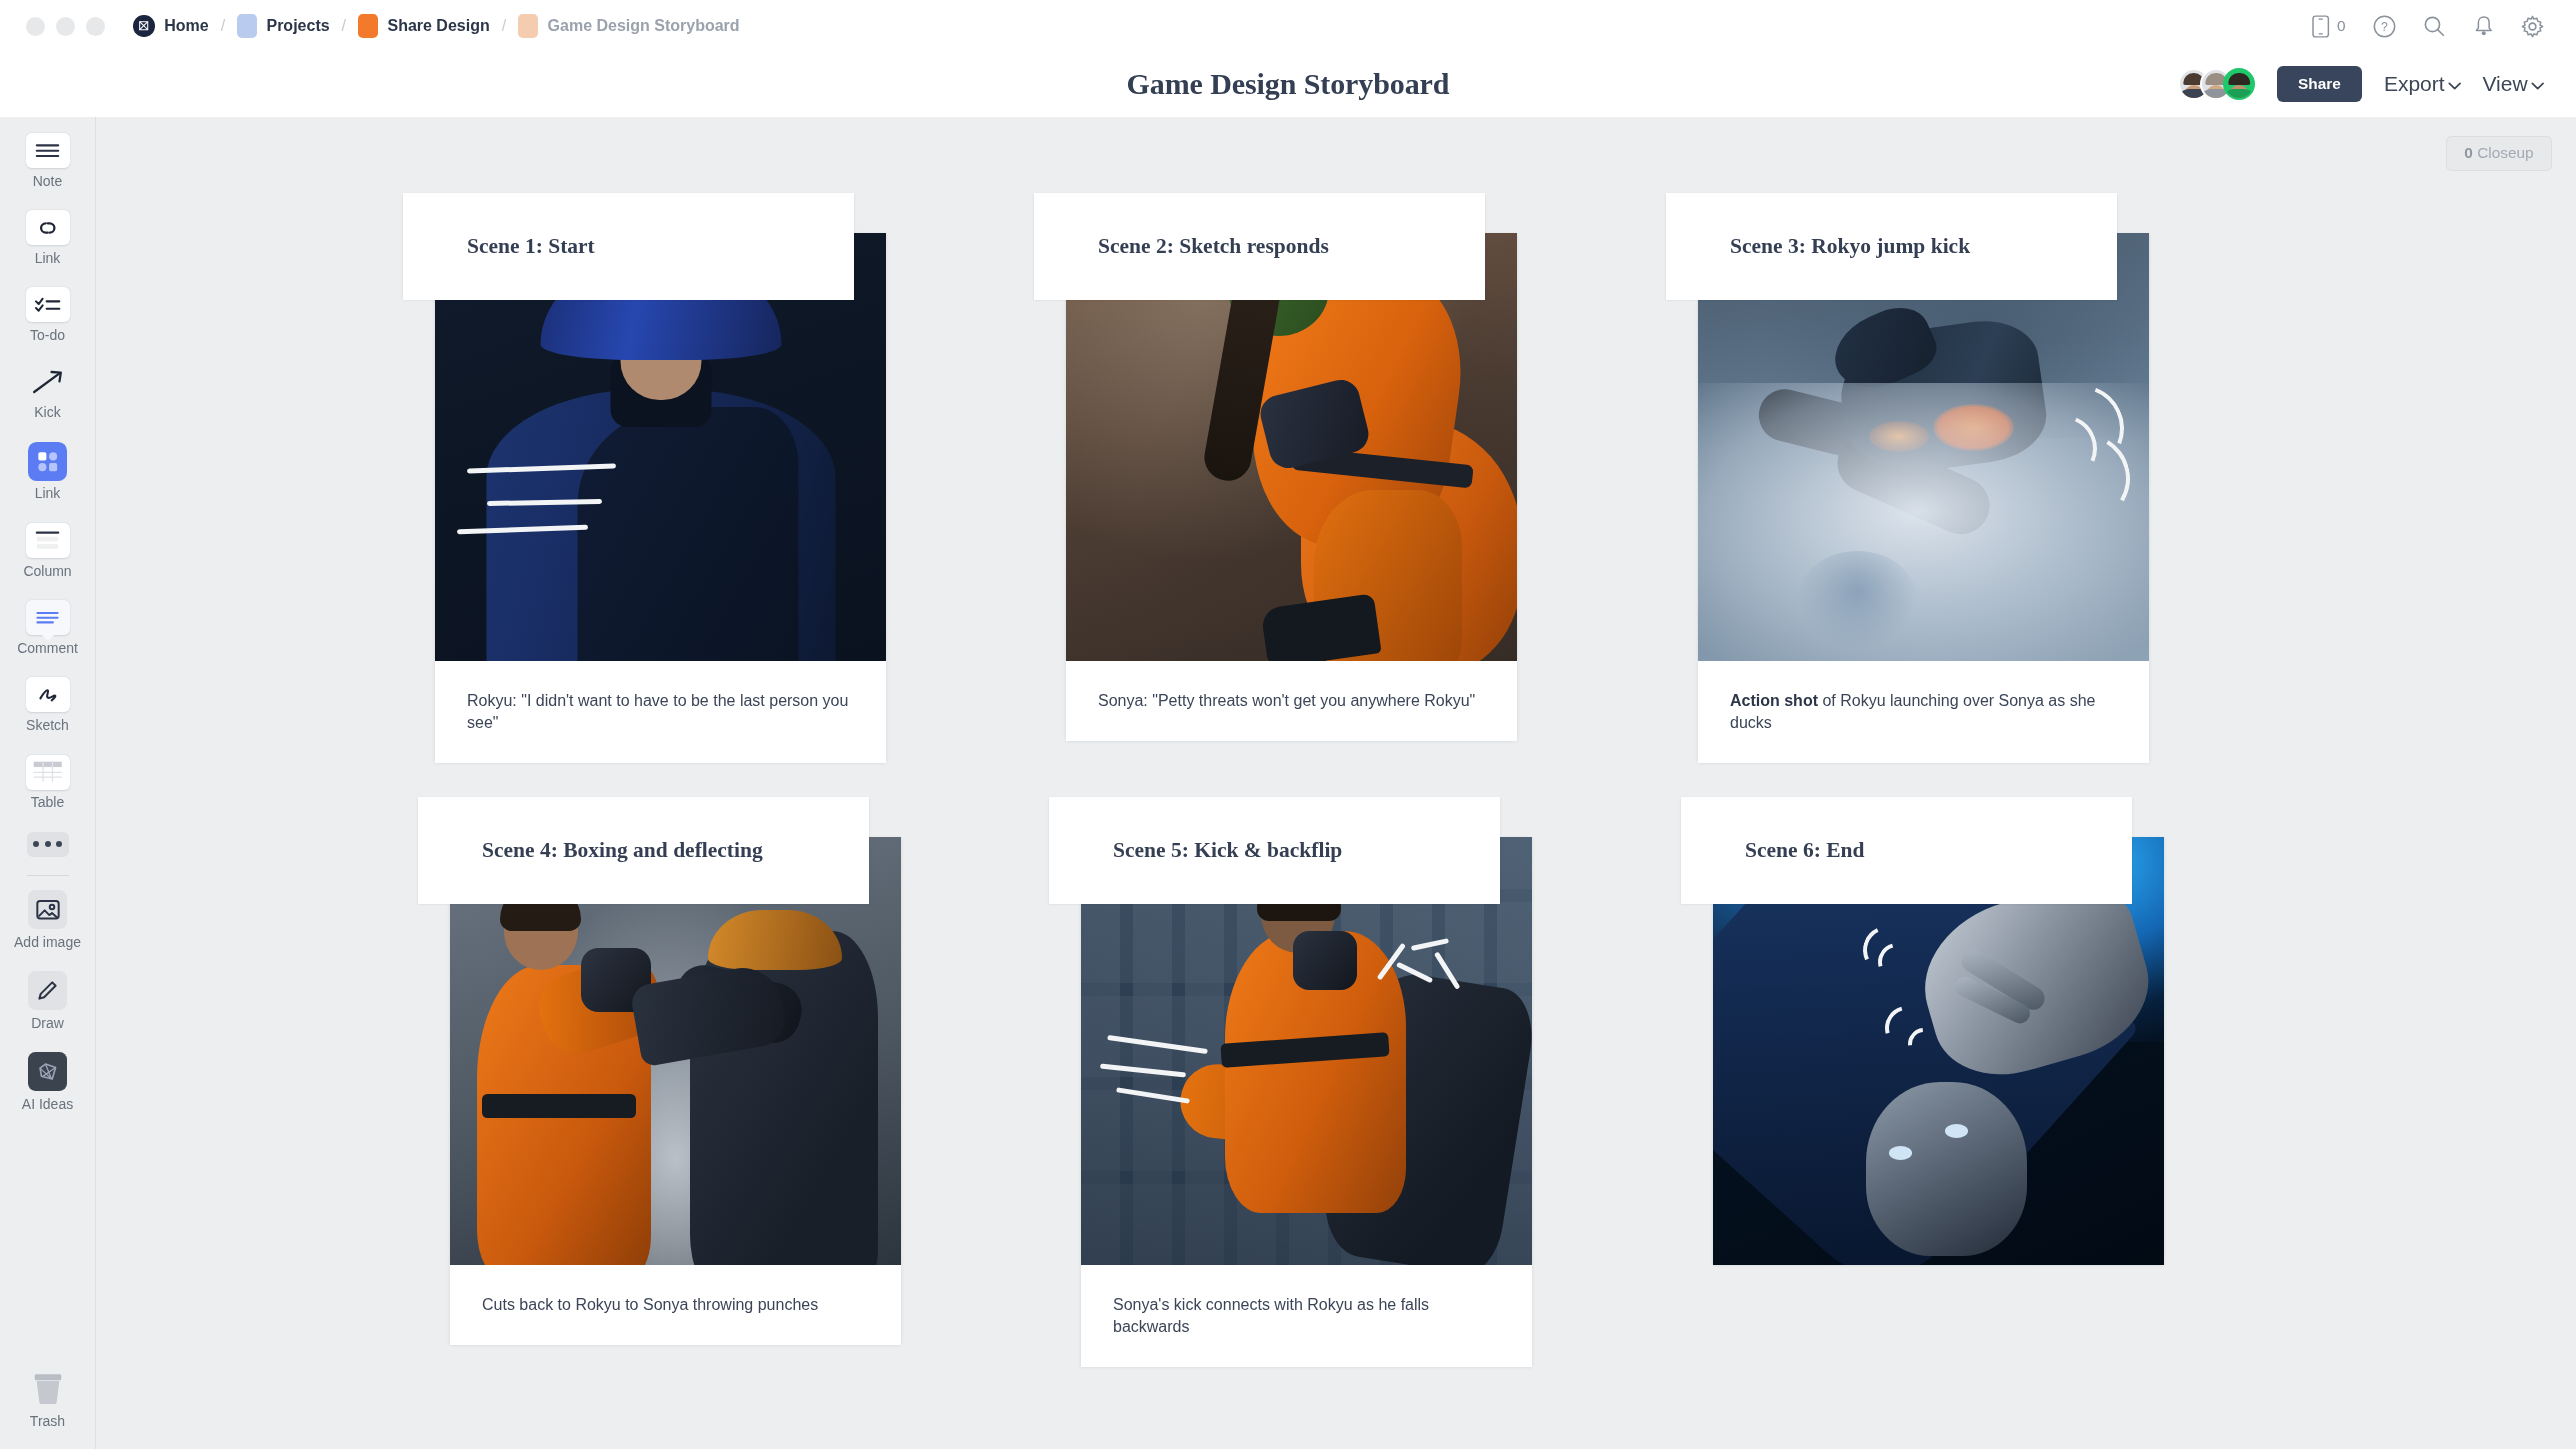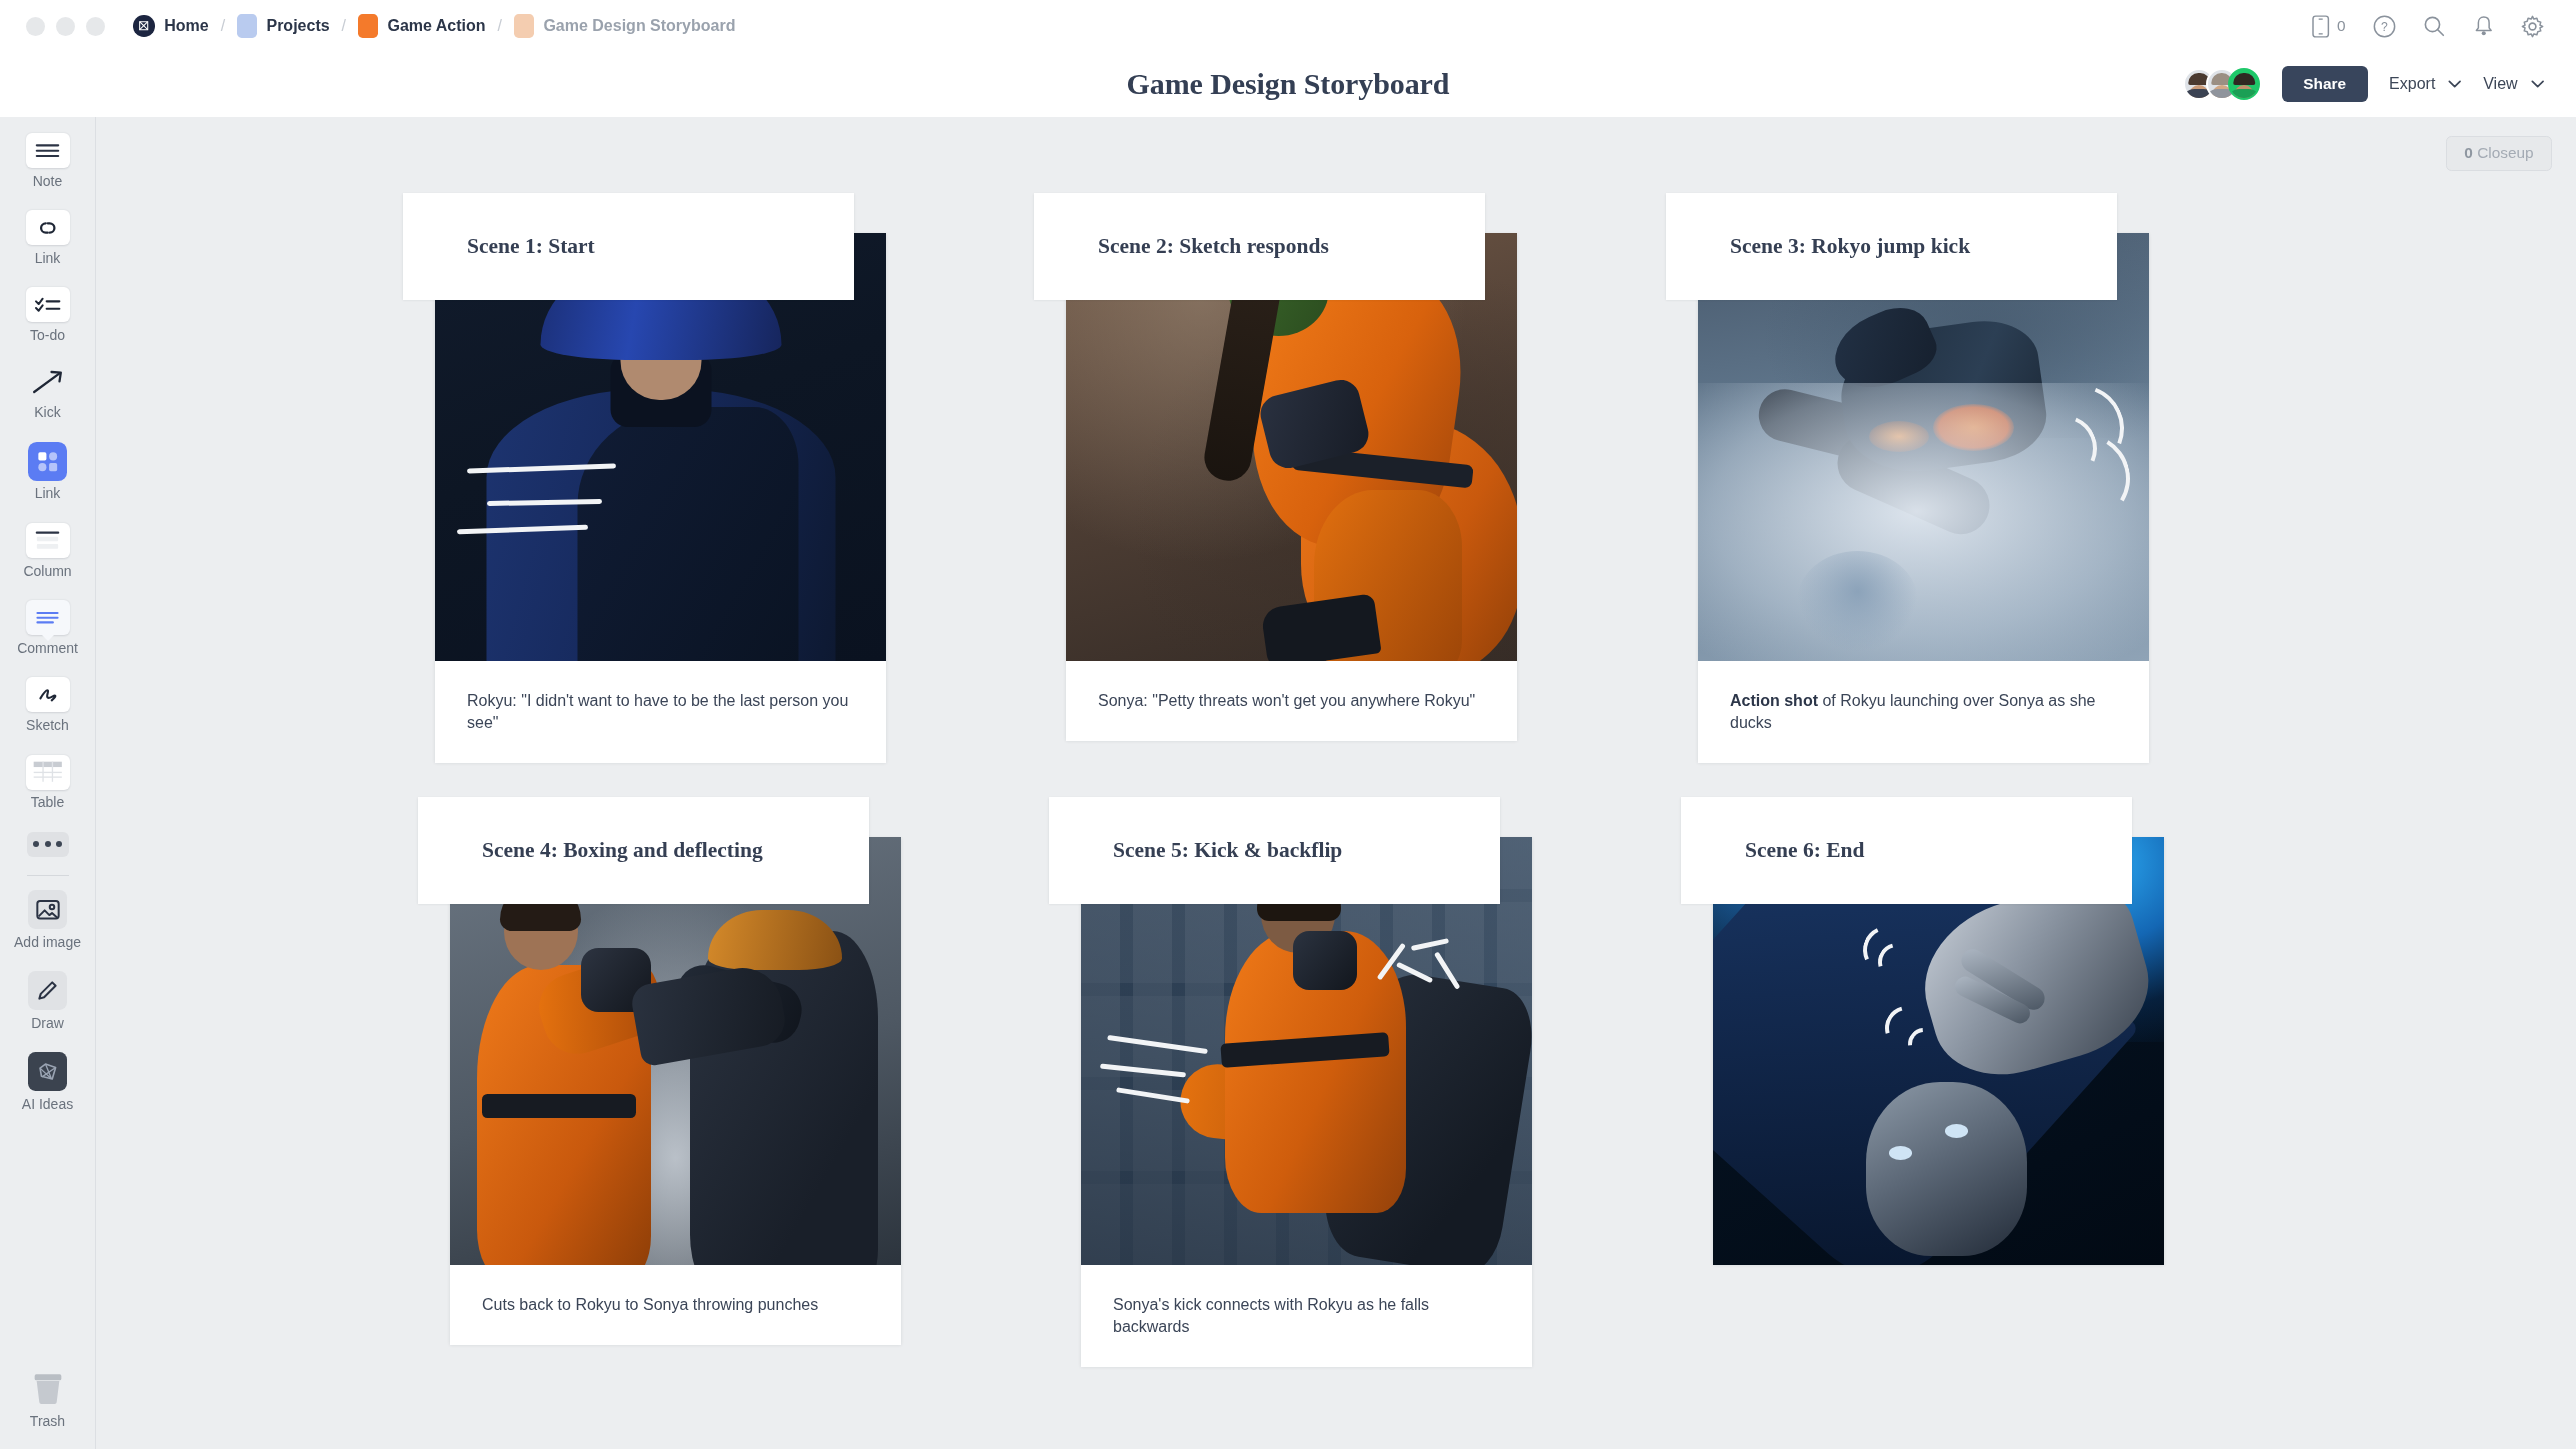--- a/index.html
+++ b/index.html
@@ -69,21 +69,21 @@
   .avatar.a3 .face { background: #c08f6c; }
   .avatar.a3 .hair { background: #2f2822; }
   .avatar.a3 .body { background: #1b9f55; }
 
   .btn-share {
     background: #38455c; color: #ffffff; font-size: 15.4px; font-weight: 700;
     border: none; border-radius: 6px; padding: 9.4px 21.5px; cursor: pointer;
   }
   .btn-flat {
     background: transparent; border: none; color: #3c4657;
-    font-size: 16px; cursor: pointer; display: flex; align-items: center; gap: 13px;
+    font-size: 21px; cursor: pointer; display: flex; align-items: center; gap: 3px;
   }
 
   
   .sidebar {
     position: absolute; left: 0; top: 117px; width: 96px; height: 1332px;
     background: #eceef0; border-right: 0.7px solid #dcdfe3;
     display: flex; flex-direction: column; align-items: center;
   }
   .tool { width: 100%; display: flex; flex-direction: column; align-items: center; cursor: pointer; }
   .tool-icon {
@@ -298,21 +298,21 @@
       <span class="crumb-label">Home</span>
     </div>
     <span class="crumb-sep">/</span>
     <div class="crumb">
       <span class="crumb-chip" style="background:#b9cbef"></span>
       <span class="crumb-label">Projects</span>
     </div>
     <span class="crumb-sep">/</span>
     <div class="crumb">
       <span class="crumb-chip" style="background:#f47a2b"></span>
-      <span class="crumb-label">Game Action</span>
+      <span class="crumb-label">Share Design</span>
     </div>
     <span class="crumb-sep">/</span>
     <div class="crumb">
       <span class="crumb-chip" style="background:#f4cdb0"></span>
       <span class="crumb-label muted">Game Design Storyboard</span>
     </div>
   </div>
 
   <div class="top-right">
     <div class="device-count">

